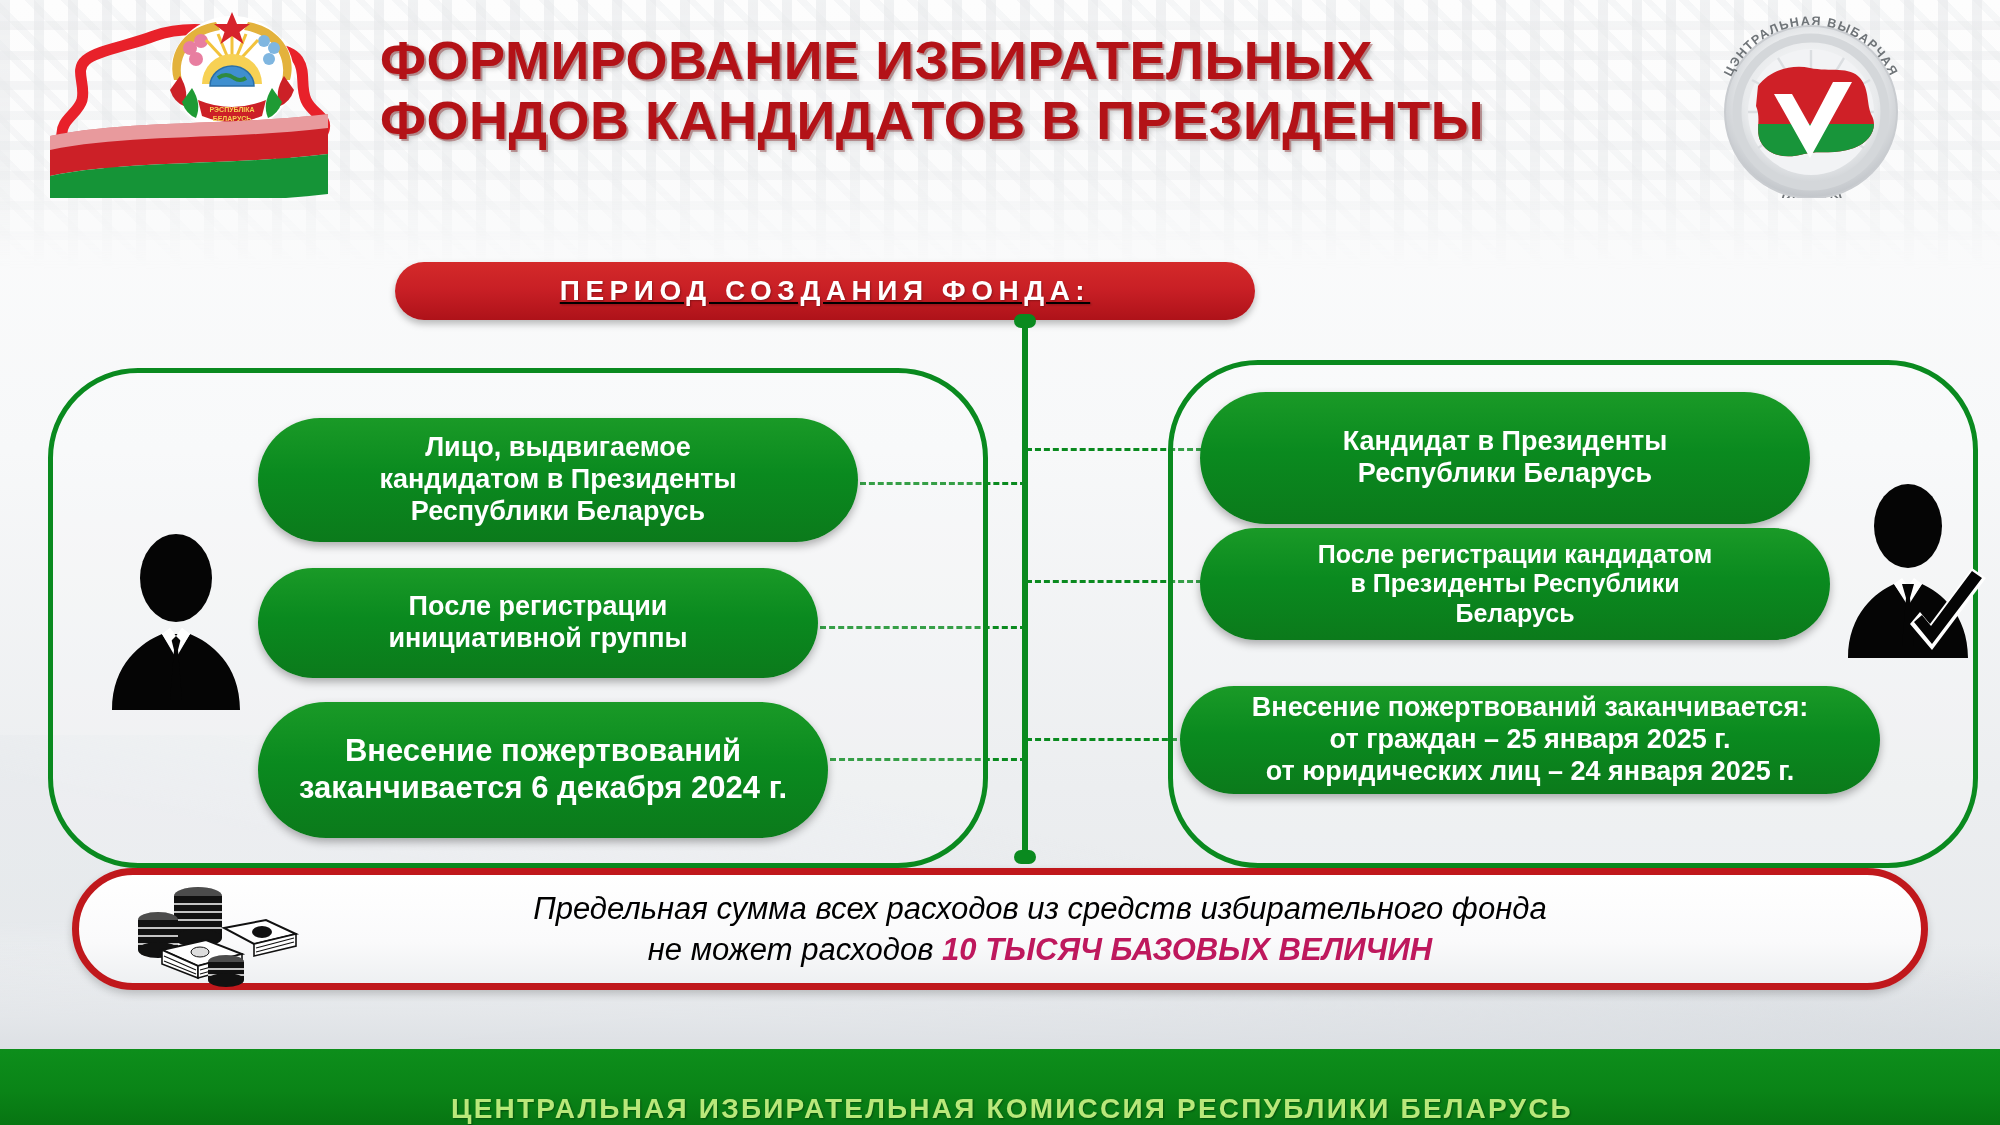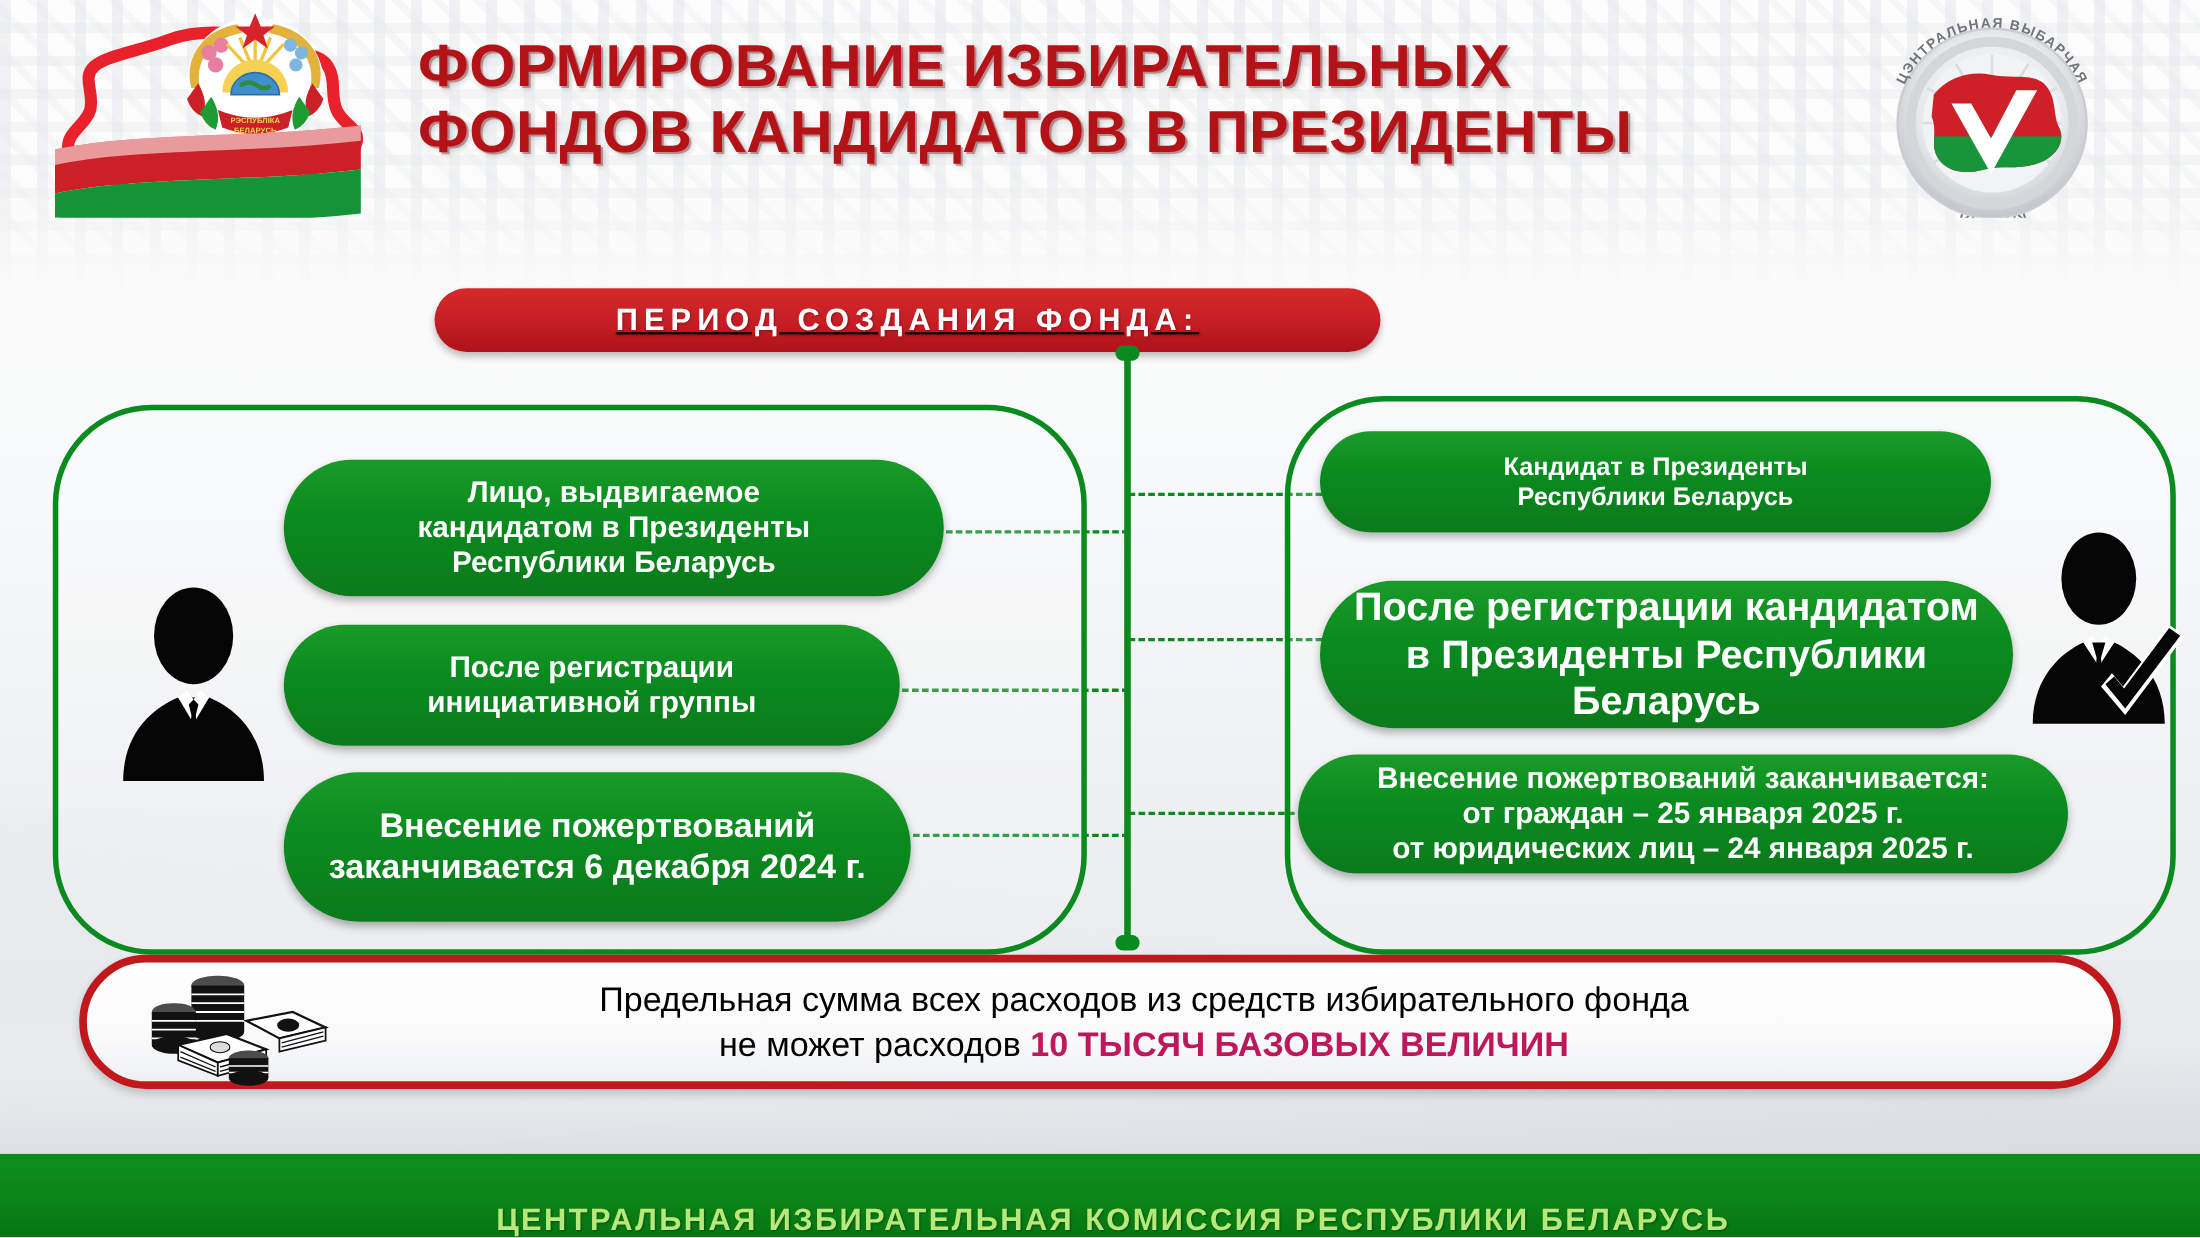--- a/index.html
+++ b/index.html
@@ -76,39 +76,39 @@
     position:absolute;border-radius:70px;
     background:linear-gradient(180deg,#1a9a27 0%,#0a8a1f 45%,#0b7a1b 100%);
     box-shadow:0 4px 8px rgba(0,0,0,.3);
     display:flex;align-items:center;justify-content:center;text-align:center;
     color:#ffffff;font-weight:bold;line-height:1.18;
     padding:0 22px;box-sizing:border-box;
   }
   .pill.l1{left:258px;top:418px;width:600px;height:124px;font-size:27px;}
   .pill.l2{left:258px;top:568px;width:560px;height:110px;font-size:27px;}
   .pill.l3{left:258px;top:702px;width:570px;height:136px;font-size:31px;}
-  .pill.r1{left:1200px;top:392px;width:610px;height:92px;font-size:23px;}
-  .pill.r2{left:1200px;top:528px;width:630px;height:134px;font-size:36px;}
+  .pill.r1{left:1200px;top:392px;width:610px;height:132px;font-size:27px;}
+  .pill.r2{left:1200px;top:528px;width:630px;height:112px;font-size:25px;}
   .pill.r3{left:1180px;top:686px;width:700px;height:108px;font-size:27px;}
 
   
   .person{position:absolute;}
   .person.left-p{left:96px;top:530px;width:160px;height:180px;}
   .person.right-p{left:1836px;top:480px;width:164px;height:180px;}
   .bottombar-inner{
     position:absolute;left:72px;top:868px;width:1856px;height:122px;
     border:7px solid #c0181c;border-radius:62px;box-sizing:border-box;
     background:linear-gradient(180deg,#ffffff 0%,#fafafb 62%,#eef0f2 100%);
     box-shadow:0 4px 9px rgba(0,0,0,.2), inset 0 1px 0 #fff;
   }
   .money{position:absolute;left:136px;top:884px;width:170px;height:104px;}
   .bb-text{
     position:absolute;left:330px;top:884px;width:1420px;height:92px;
     display:flex;flex-direction:column;align-items:center;justify-content:center;
-    text-align:center;color:#000;font-size:31px;line-height:1.32;
+    text-align:center;color:#000;font-size:31px;line-height:1.32;font-style:italic;
   }
   .bb-text .ln2{white-space:nowrap;}
   .bb-hl{color:#be185d;font-weight:bold;}
 
   
   .footer{
     position:absolute;left:0;bottom:0;width:2000px;height:76px;
     background:linear-gradient(180deg,#0d8e1b 0%,#0a8417 55%,#077512 100%);
     display:flex;align-items:flex-end;justify-content:center;padding-left:12px;
   }

